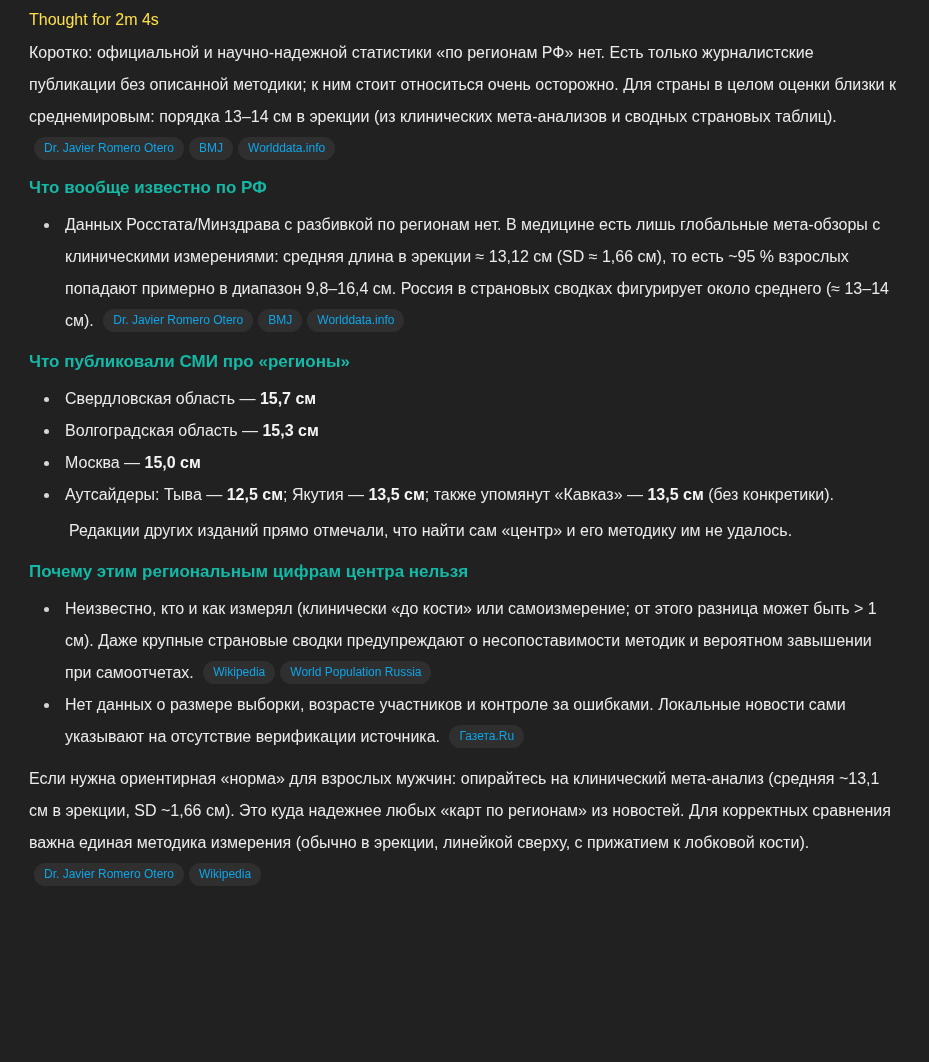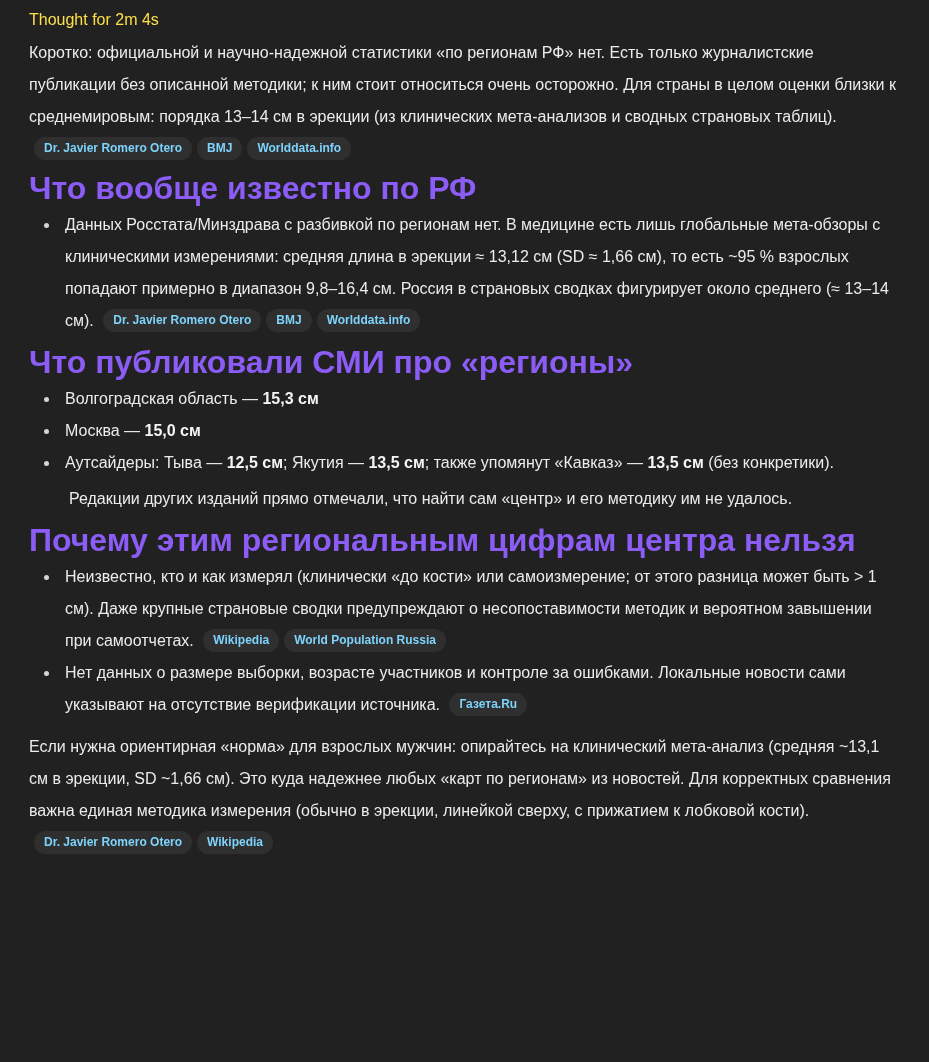--- a/index.html
+++ b/index.html
@@ -19,24 +19,24 @@
   .thought {
     color: #fde047;
     font-size: 16px;
     line-height: 24px;
     margin: 0 0 5px 0;
     width: fit-content;
     cursor: pointer;
   }
   p.body { margin: 0 0 2px 0; }
   h2 {
-    font-size: 32px;
+    font-size: 17px;
     line-height: 30px;
     font-weight: 700;
-    color: #8b5cf6;
+    color: #14b8a6;
     margin: 8px 0 6px 0;
   }
   ul {
     list-style: none;
     margin: 2px 0 10px 0;
     padding: 0 0 0 36px;
   }
   li { position: relative; }
   li + li { margin-top: 0; }
   .dot::before {
@@ -47,30 +47,29 @@
     width: 5px;
     height: 5px;
     border-radius: 50%;
     background: #d6d6d6;
   }
   b, strong { font-weight: 700; color: #f5f5f5; }
   .pills { display: inline; white-space: normal; }
   .pill {
     display: inline-block;
     background: #2f2f2f;
-    color: #7dd3fc;
+    color: #0ea5e9;
     font-size: 12px;
     line-height: 12px;
     padding: 5px 10px 6px 10px;
     border-radius: 999px;
     margin-left: 5px;
     vertical-align: 2px;
     white-space: nowrap;
     cursor: pointer;
-    font-weight: bold;
   }
   .pill-row { margin-top: 2px; line-height: 32px; }
   .pill-row .pill:first-child { margin-left: 0; }
   .note { margin: 4px; }
 </style>
 </head>
 <body>
 
 <div>
 
@@ -82,20 +81,21 @@
 
   <h2>Что вообще известно по РФ</h2>
   <ul>
     <li class="dot"><span>Данных Росстата/Минздрава с разбивкой по регионам нет. В медицине есть лишь глобальные мета-обзоры с клиническими измерениями: средняя длина в эрекции ≈ 13,12 см (SD ≈ 1,66 см), то есть ~95 % взрослых попадают примерно в диапазон 9,8–16,4 см. Россия в страновых сводках фигурирует около среднего (≈ 13–14 см).</span>
       <span class="pills"><span class="pill">Dr. Javier Romero Otero</span><span class="pill">BMJ</span><span class="pill">Worlddata.info</span></span>
     </li>
   </ul>
 
   <h2>Что публиковали СМИ про «регионы»</h2>
   <ul>
+    <li class="dot"><span>Свердловская область — </span><b>15,7 см</b></li>
     <li class="dot"><span>Волгоградская область — </span><b>15,3 см</b></li>
     <li class="dot"><span>Москва — </span><b>15,0 см</b></li>
     <li class="dot">
       <span>Аутсайдеры: Тыва — </span><b>12,5 см</b><span>; Якутия — </span><b>13,5 см</b><span>; также упомянут «Кавказ» — </span><b>13,5 см</b><span> (без конкретики).</span>
       <div class="note">Редакции других изданий прямо отмечали, что найти сам «центр» и его методику им не удалось.</div>
     </li>
   </ul>
 
   <h2>Почему этим региональным цифрам центра нельзя</h2>
   <ul>

